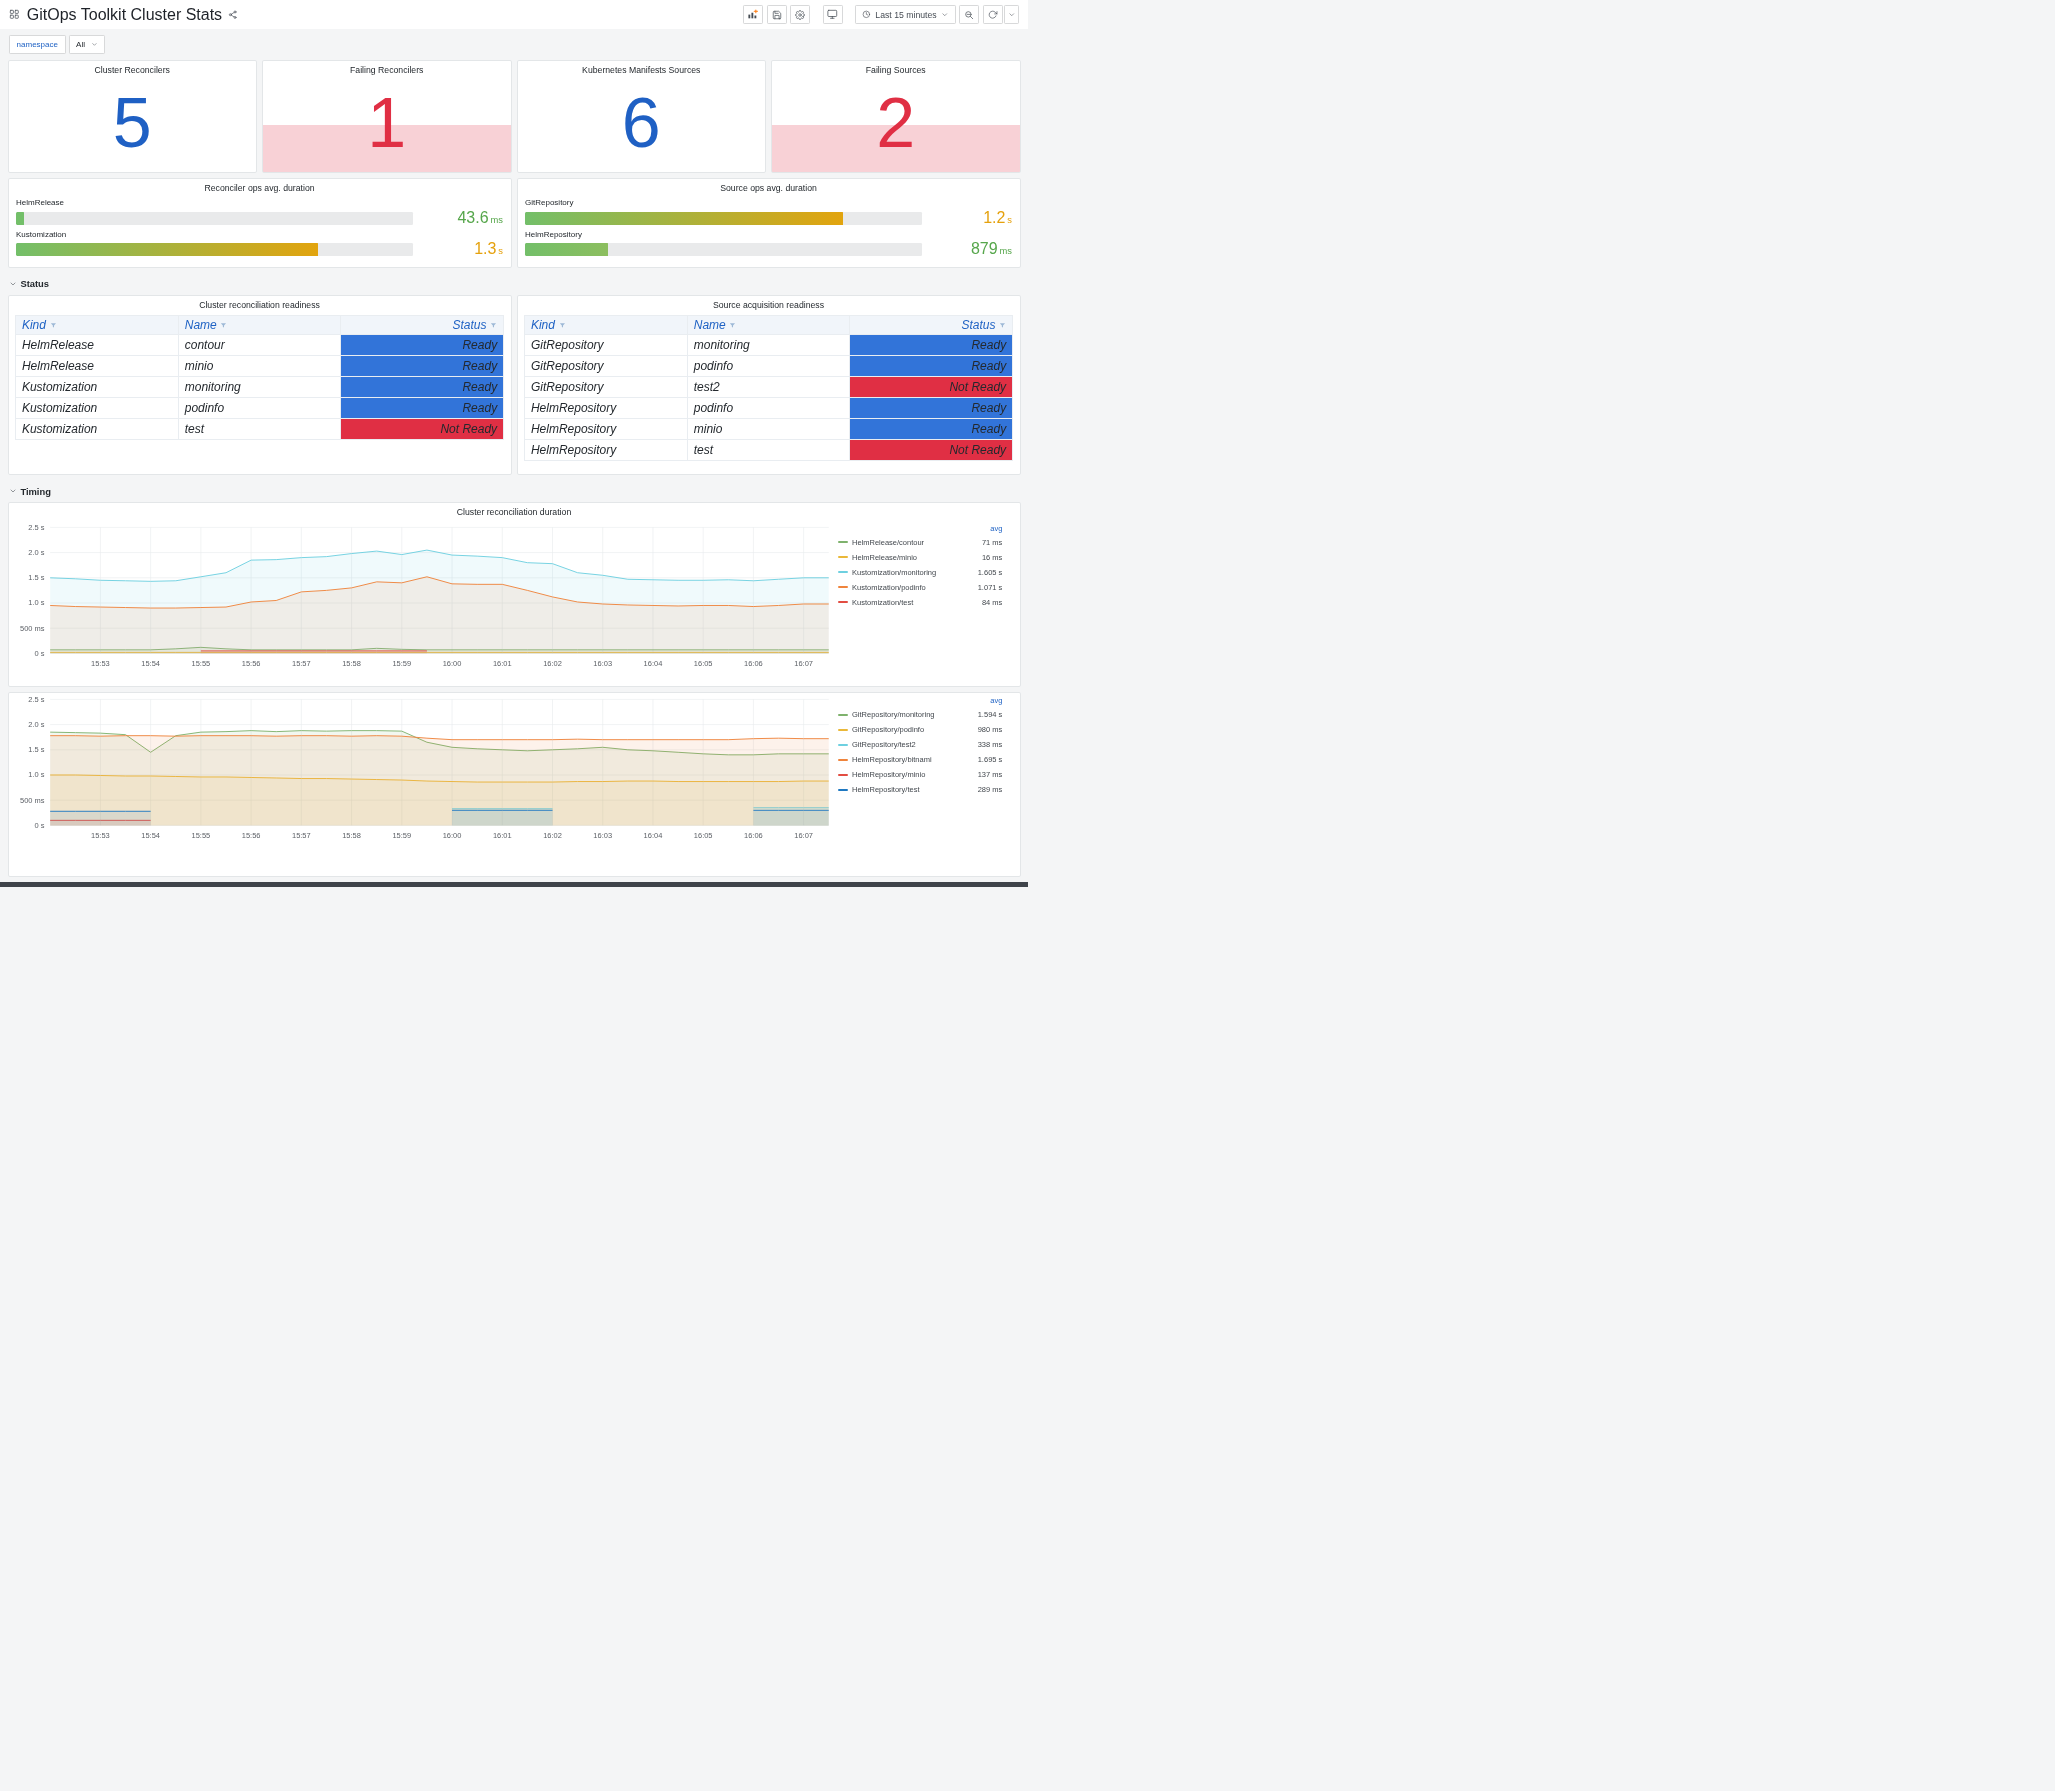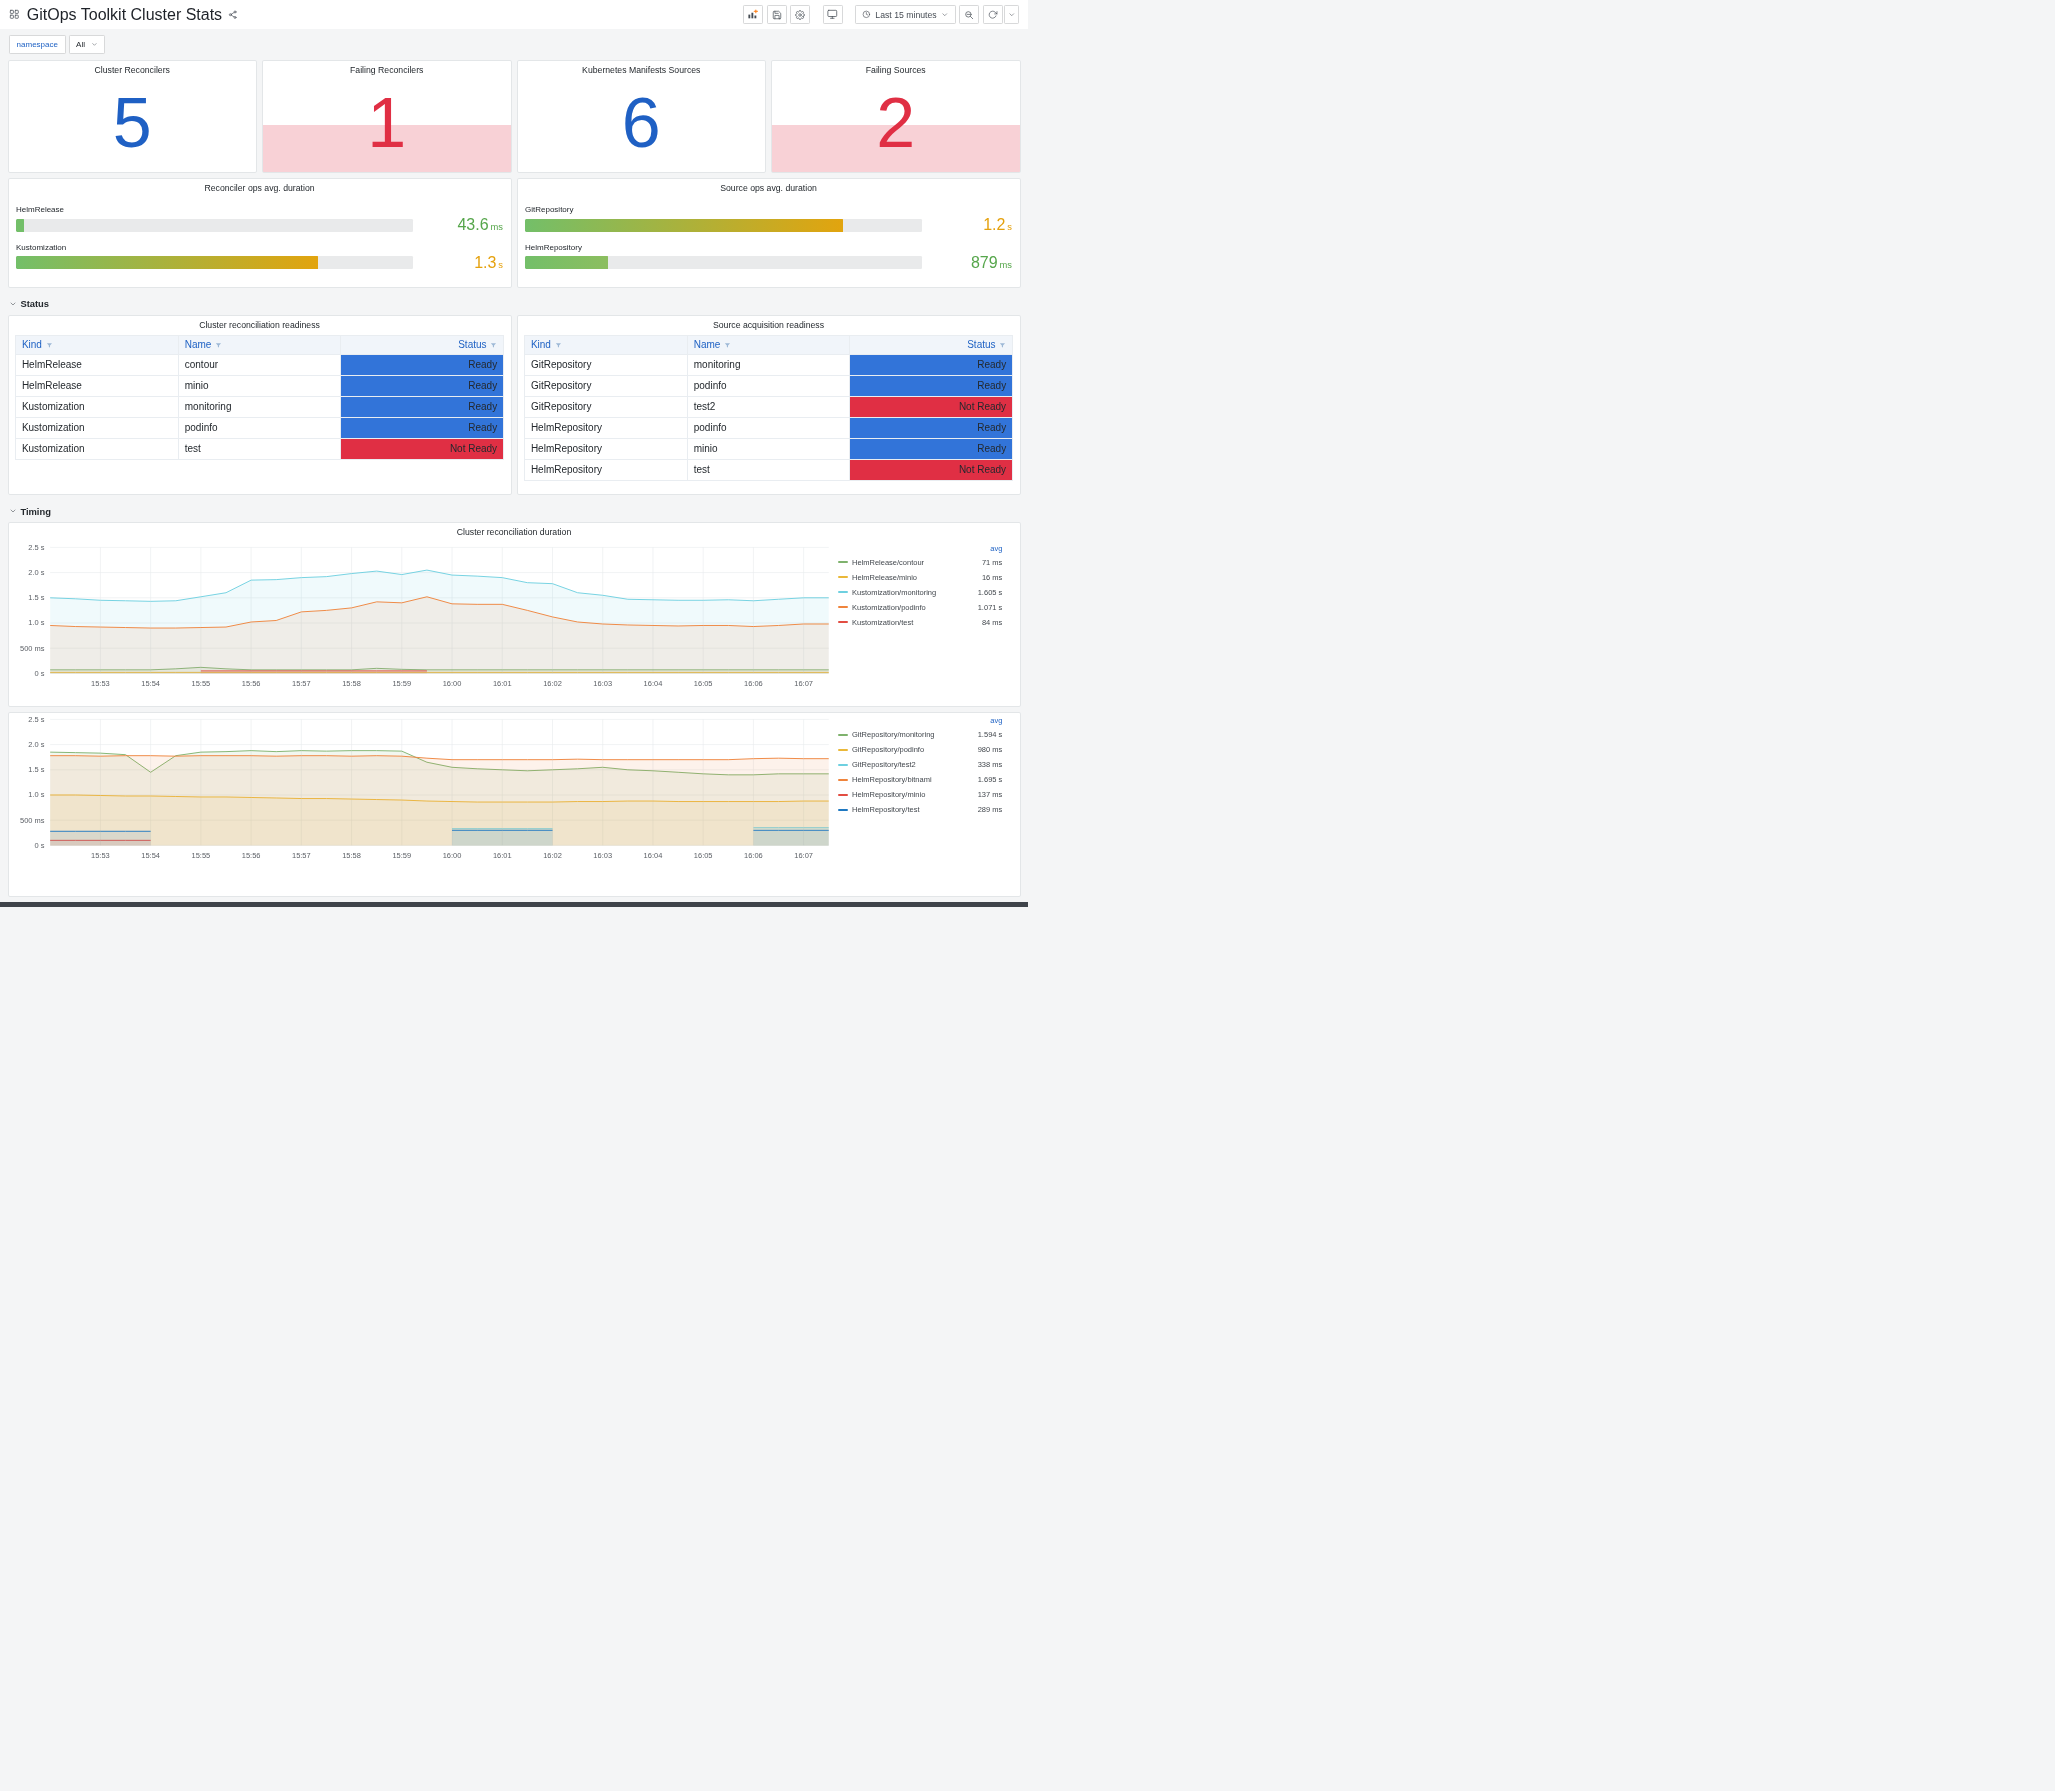--- a/index.html
+++ b/index.html
@@ -51,37 +51,37 @@
     font-size:8.7px; font-weight:500; color:#24292e; cursor:pointer;
   }
   
   .stat-panel { flex:1; height:113px; overflow:hidden; display:flex; flex-direction:column; }
   .stat-band { position:absolute; left:0; right:0; bottom:0; height:42%; }
   .stat-value {
     flex:1; display:flex; align-items:center; justify-content:center;
     font-size:70px; font-weight:500; line-height:1; position:relative; z-index:1; margin-top:-5px;
   }
   
-  .gauge-panel { flex:1; height:110px; display:flex; flex-direction:column; }
+  .gauge-panel { flex:1; height:90px; display:flex; flex-direction:column; }
   .gauge-body { flex:1; padding:0 7.5px 6.2px; display:flex; flex-direction:column; justify-content:space-evenly; }
   .gauge-label { font-size:8px; color:#24292e; margin-bottom:1.9px; }
   .gauge-line { display:flex; align-items:center; gap:10px; }
   .gauge-track { flex:1; height:13px; background:#e9eaeb; border-radius:1.2px; overflow:hidden; }
   .gauge-fill { height:100%; border-radius:1.2px 0.6px 0.6px 1.2px; }
   .gauge-value { min-width:80px; text-align:right; font-weight:500; font-size:16px; white-space:nowrap; }
   .gauge-value .unit { font-size:9.4px; margin-left:1.9px; }
   
   .section-head {
     display:flex; align-items:center; gap:3.7px; padding:5.6px 2.5px 5.6px 1.2px;
     font-size:9.4px; font-weight:700; color:#24292e; cursor:pointer;
   }
   
   .table-panel { flex:1; height:180px; display:flex; flex-direction:column; overflow:hidden; }
   .table-wrap { flex:1; padding:1.2px 6.2px 6.2px; overflow:hidden; }
-  table.readiness { width:100%; border-collapse:collapse; font-size:10px; table-layout:fixed; }
+  table.readiness { width:100%; border-collapse:collapse; font-size:12px; table-layout:fixed;font-style:italic; }
   table.readiness thead th {
     background:#f1f5fa; color:#1f62c4; font-weight:500; text-align:left;
     height:19px; padding:0 6.2px; cursor:pointer; border:0.6px solid #e9edf1; white-space:nowrap;
   }
   table.readiness th.th-status { text-align:right; }
   table.readiness td {
     height:21px; padding:0 6.2px; color:#24292e; border:0.6px solid #e9edf1; white-space:nowrap; overflow:hidden;
   }
   td.status-cell { color:#fff; text-align:right; padding:0 7.5px; font-weight:400; }
   svg.funnel { margin-left:3.7px; vertical-align:-0.6px; }

